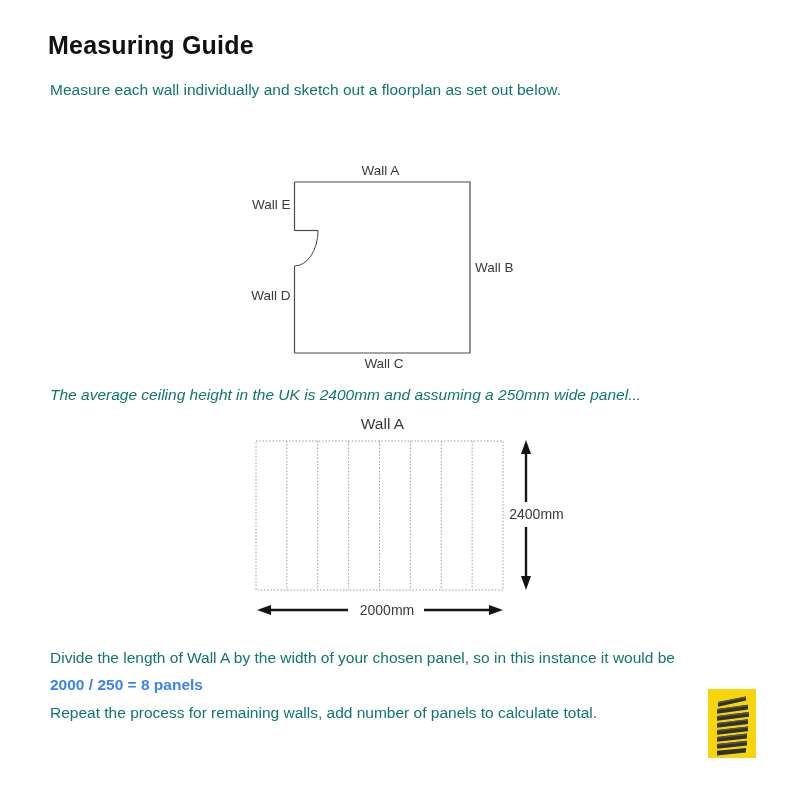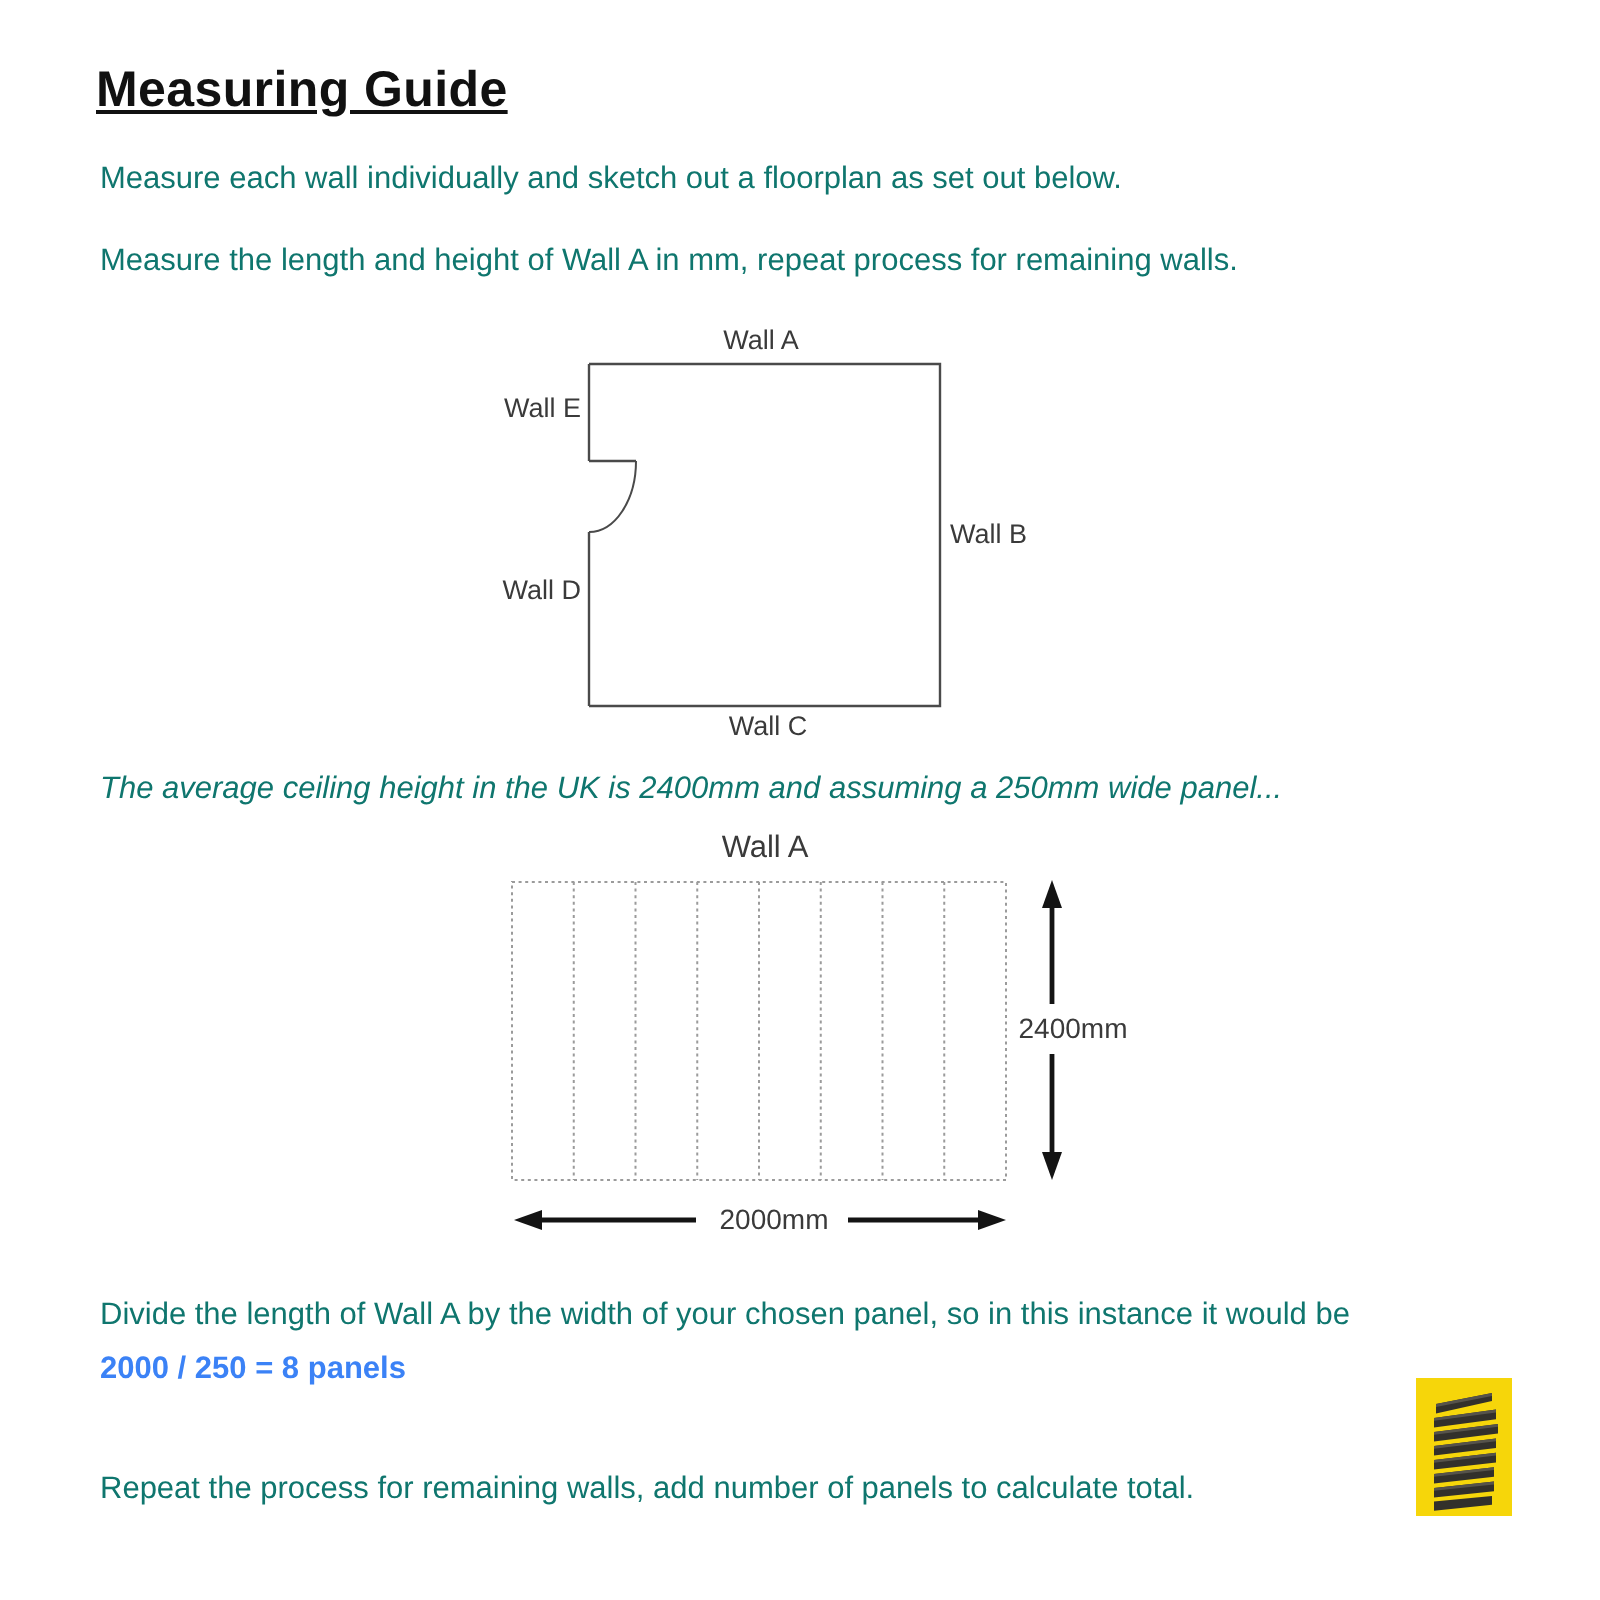--- a/index.html
+++ b/index.html
@@ -4,44 +4,42 @@
 <style>
   html,body{margin:0;padding:0;background:#fff;}
   .page{
     position:relative;width:800px;height:800px;background:#fff;overflow:hidden;
     font-family:"Liberation Sans",sans-serif;color:#3a3a3a;
   }
   .abs{position:absolute;}
   .doc-title{
     left:48px;top:31px;font-size:25px;font-weight:700;color:#111;
     letter-spacing:.2px;
-    text-decoration:underline;
   }
   .para{left:50px;font-size:15.5px;line-height:1.25;color:#0f766e;white-space:nowrap;}
   .p-intro{top:80px;}
   .p-measure{top:121px;}
   .p-ceiling{top:385px;font-style:italic;}
   .p-divide{top:648px;}
   .p-formula{top:675px;font-weight:700;color:#3b82f6;}
-  .p-repeat{top:735px;}
+  .p-repeat{top:703px;}
   svg{display:block;}
   svg text{font-family:"Liberation Sans",sans-serif;fill:#3a3a3a;}
   .fp-label{font-size:13.5px;}
   .pd-label{font-size:14px;}
   .pd-title{font-size:15.5px;}
 </style>
 </head>
 <body>
 
 <div class="page">
 
   <div class="abs doc-title">Measuring Guide</div>
 
   <div class="abs para p-intro">Measure each wall individually and sketch out a floorplan as set out below.</div>
-  <div class="abs para p-measure">Measure the length and height of Wall A in mm, repeat process for remaining walls.</div>
 
   <svg class="abs" style="left:245px;top:158px;" width="280" height="218" viewBox="0 0 280 218">
 
     <path d="M 49.5 24 L 225 24 L 225 195 L 49.5 195" fill="none" stroke="#4a4a4a" stroke-width="1.2"></path>
 
     <line x1="49.5" y1="24" x2="49.5" y2="72.5" stroke="#4a4a4a" stroke-width="1.2"></line>
     <line x1="49.5" y1="108" x2="49.5" y2="195" stroke="#4a4a4a" stroke-width="1.2"></line>
 
     <line x1="49.5" y1="72.5" x2="73" y2="72.5" stroke="#4a4a4a" stroke-width="1.2"></line>
     <path d="M 73 72.5 A 23.5 35.5 0 0 1 49.5 108" fill="none" stroke="#4a4a4a" stroke-width="1"></path>

